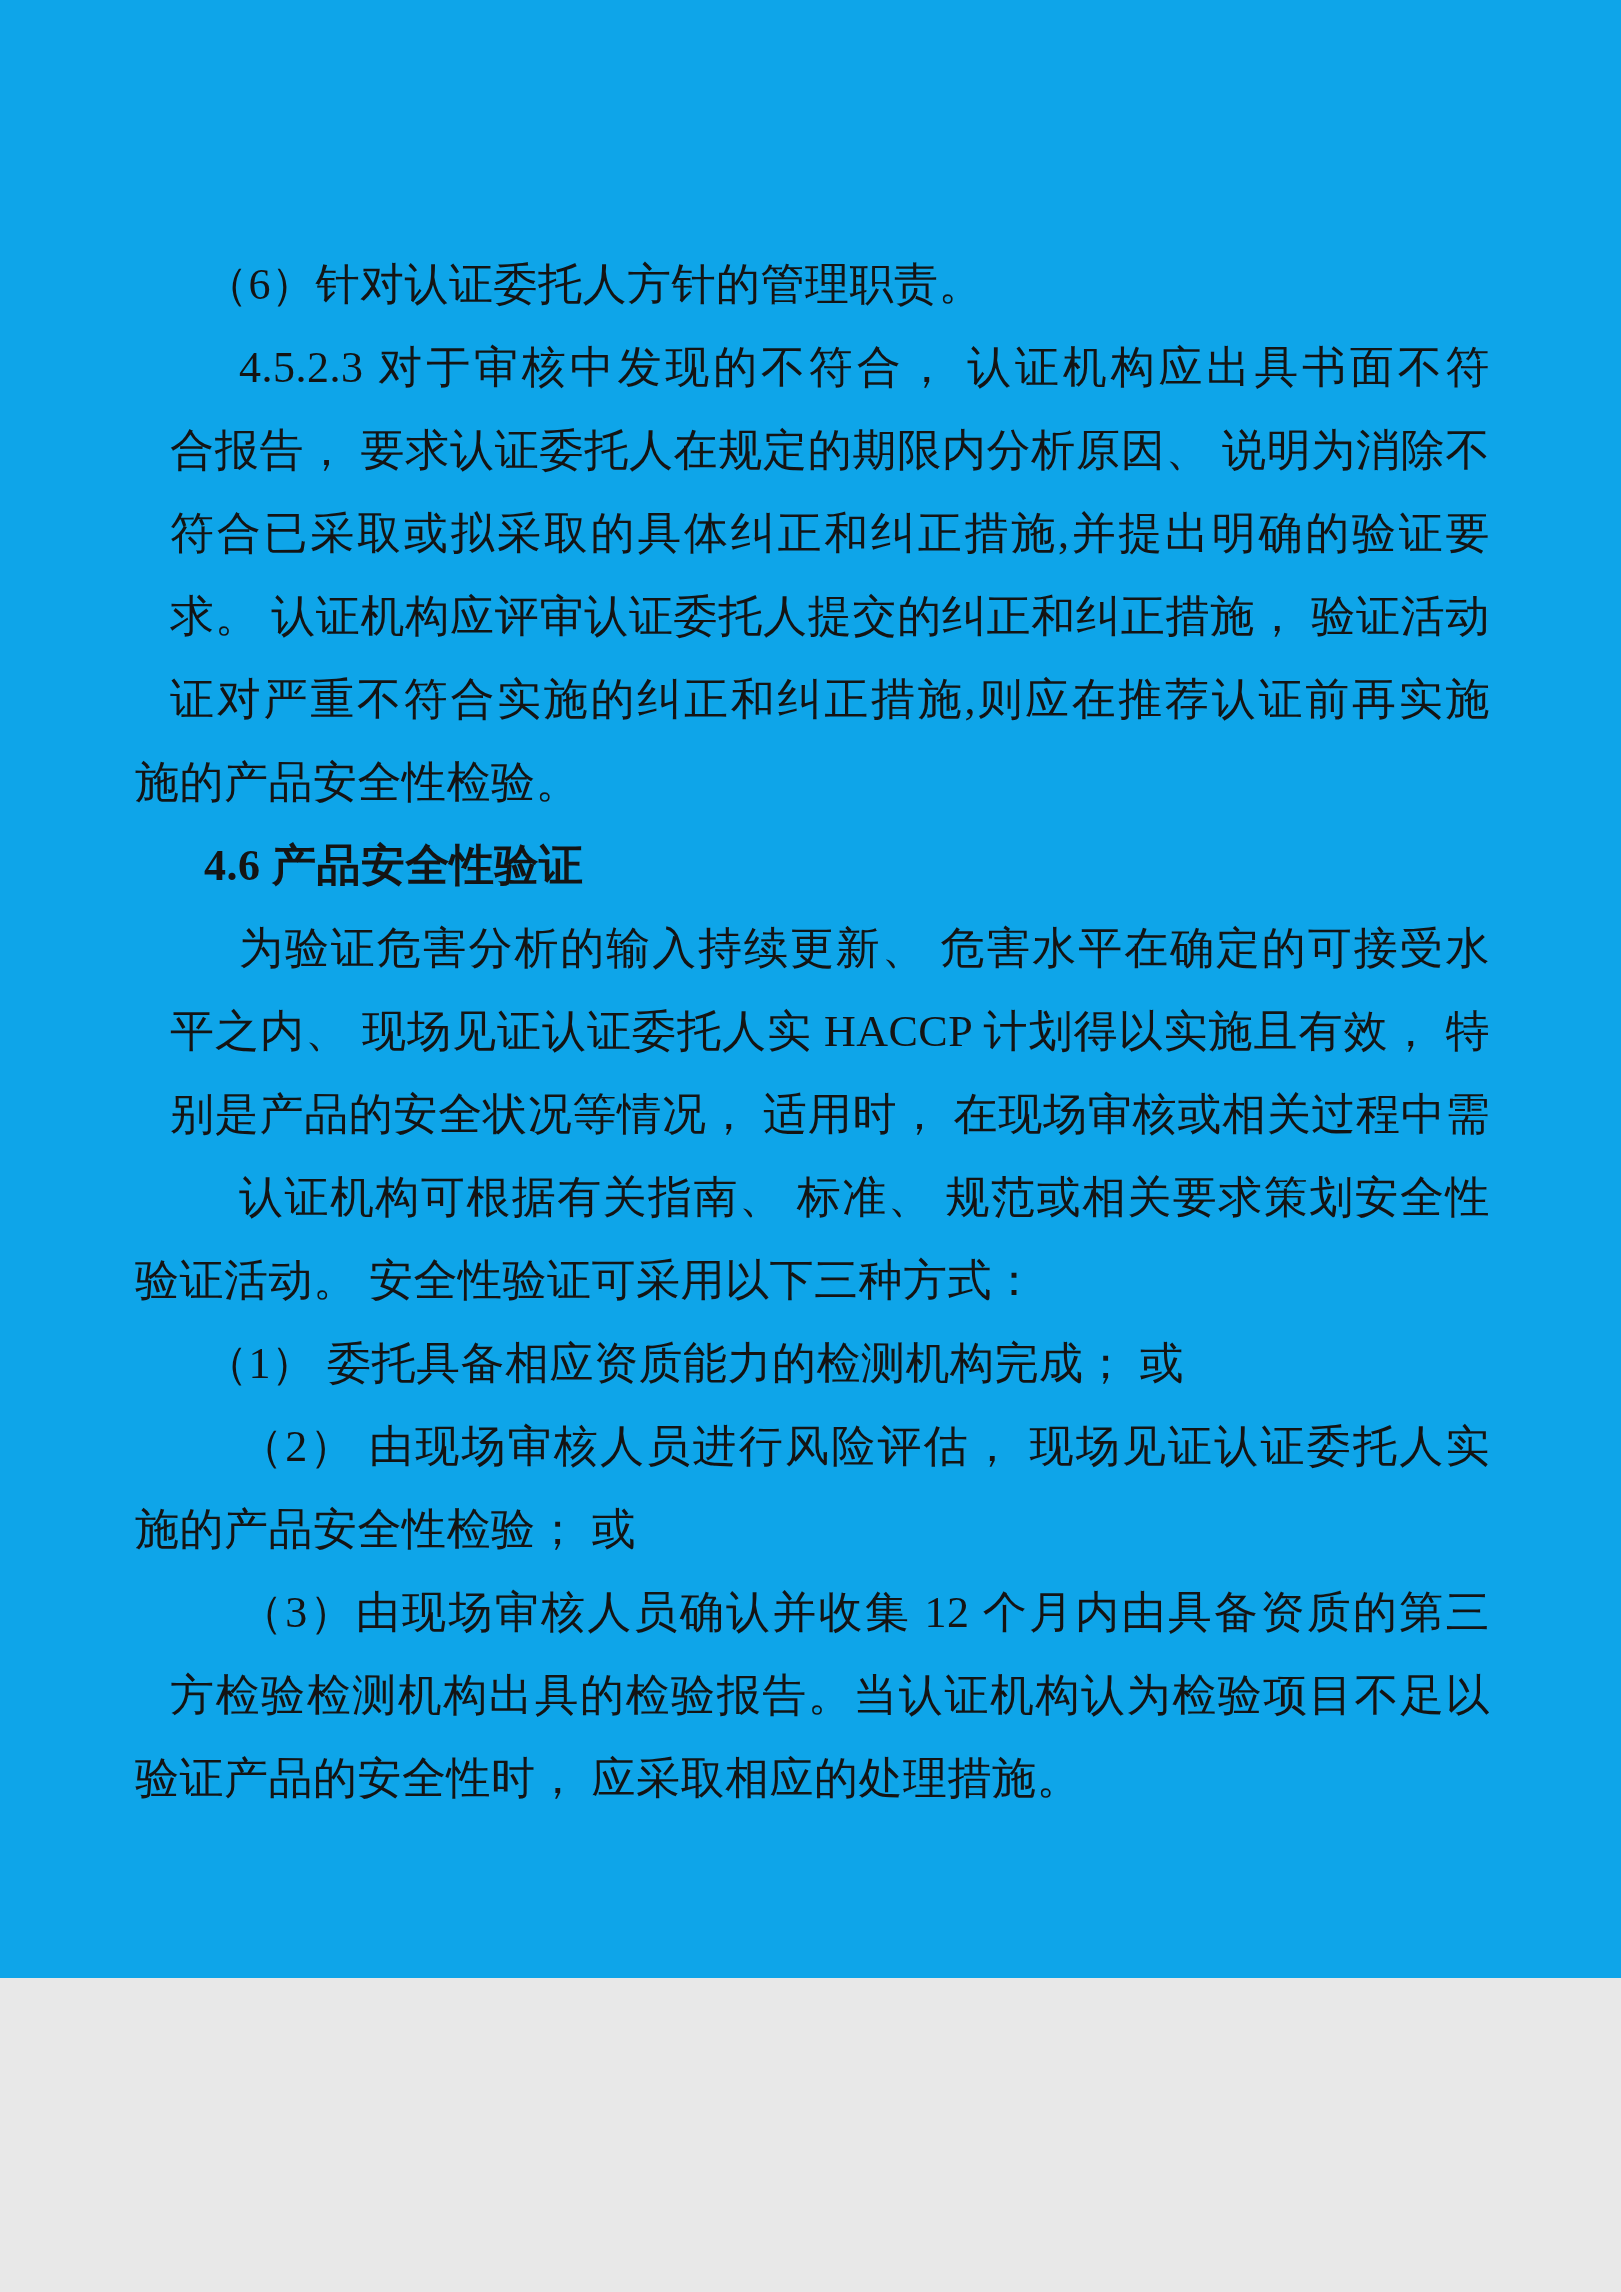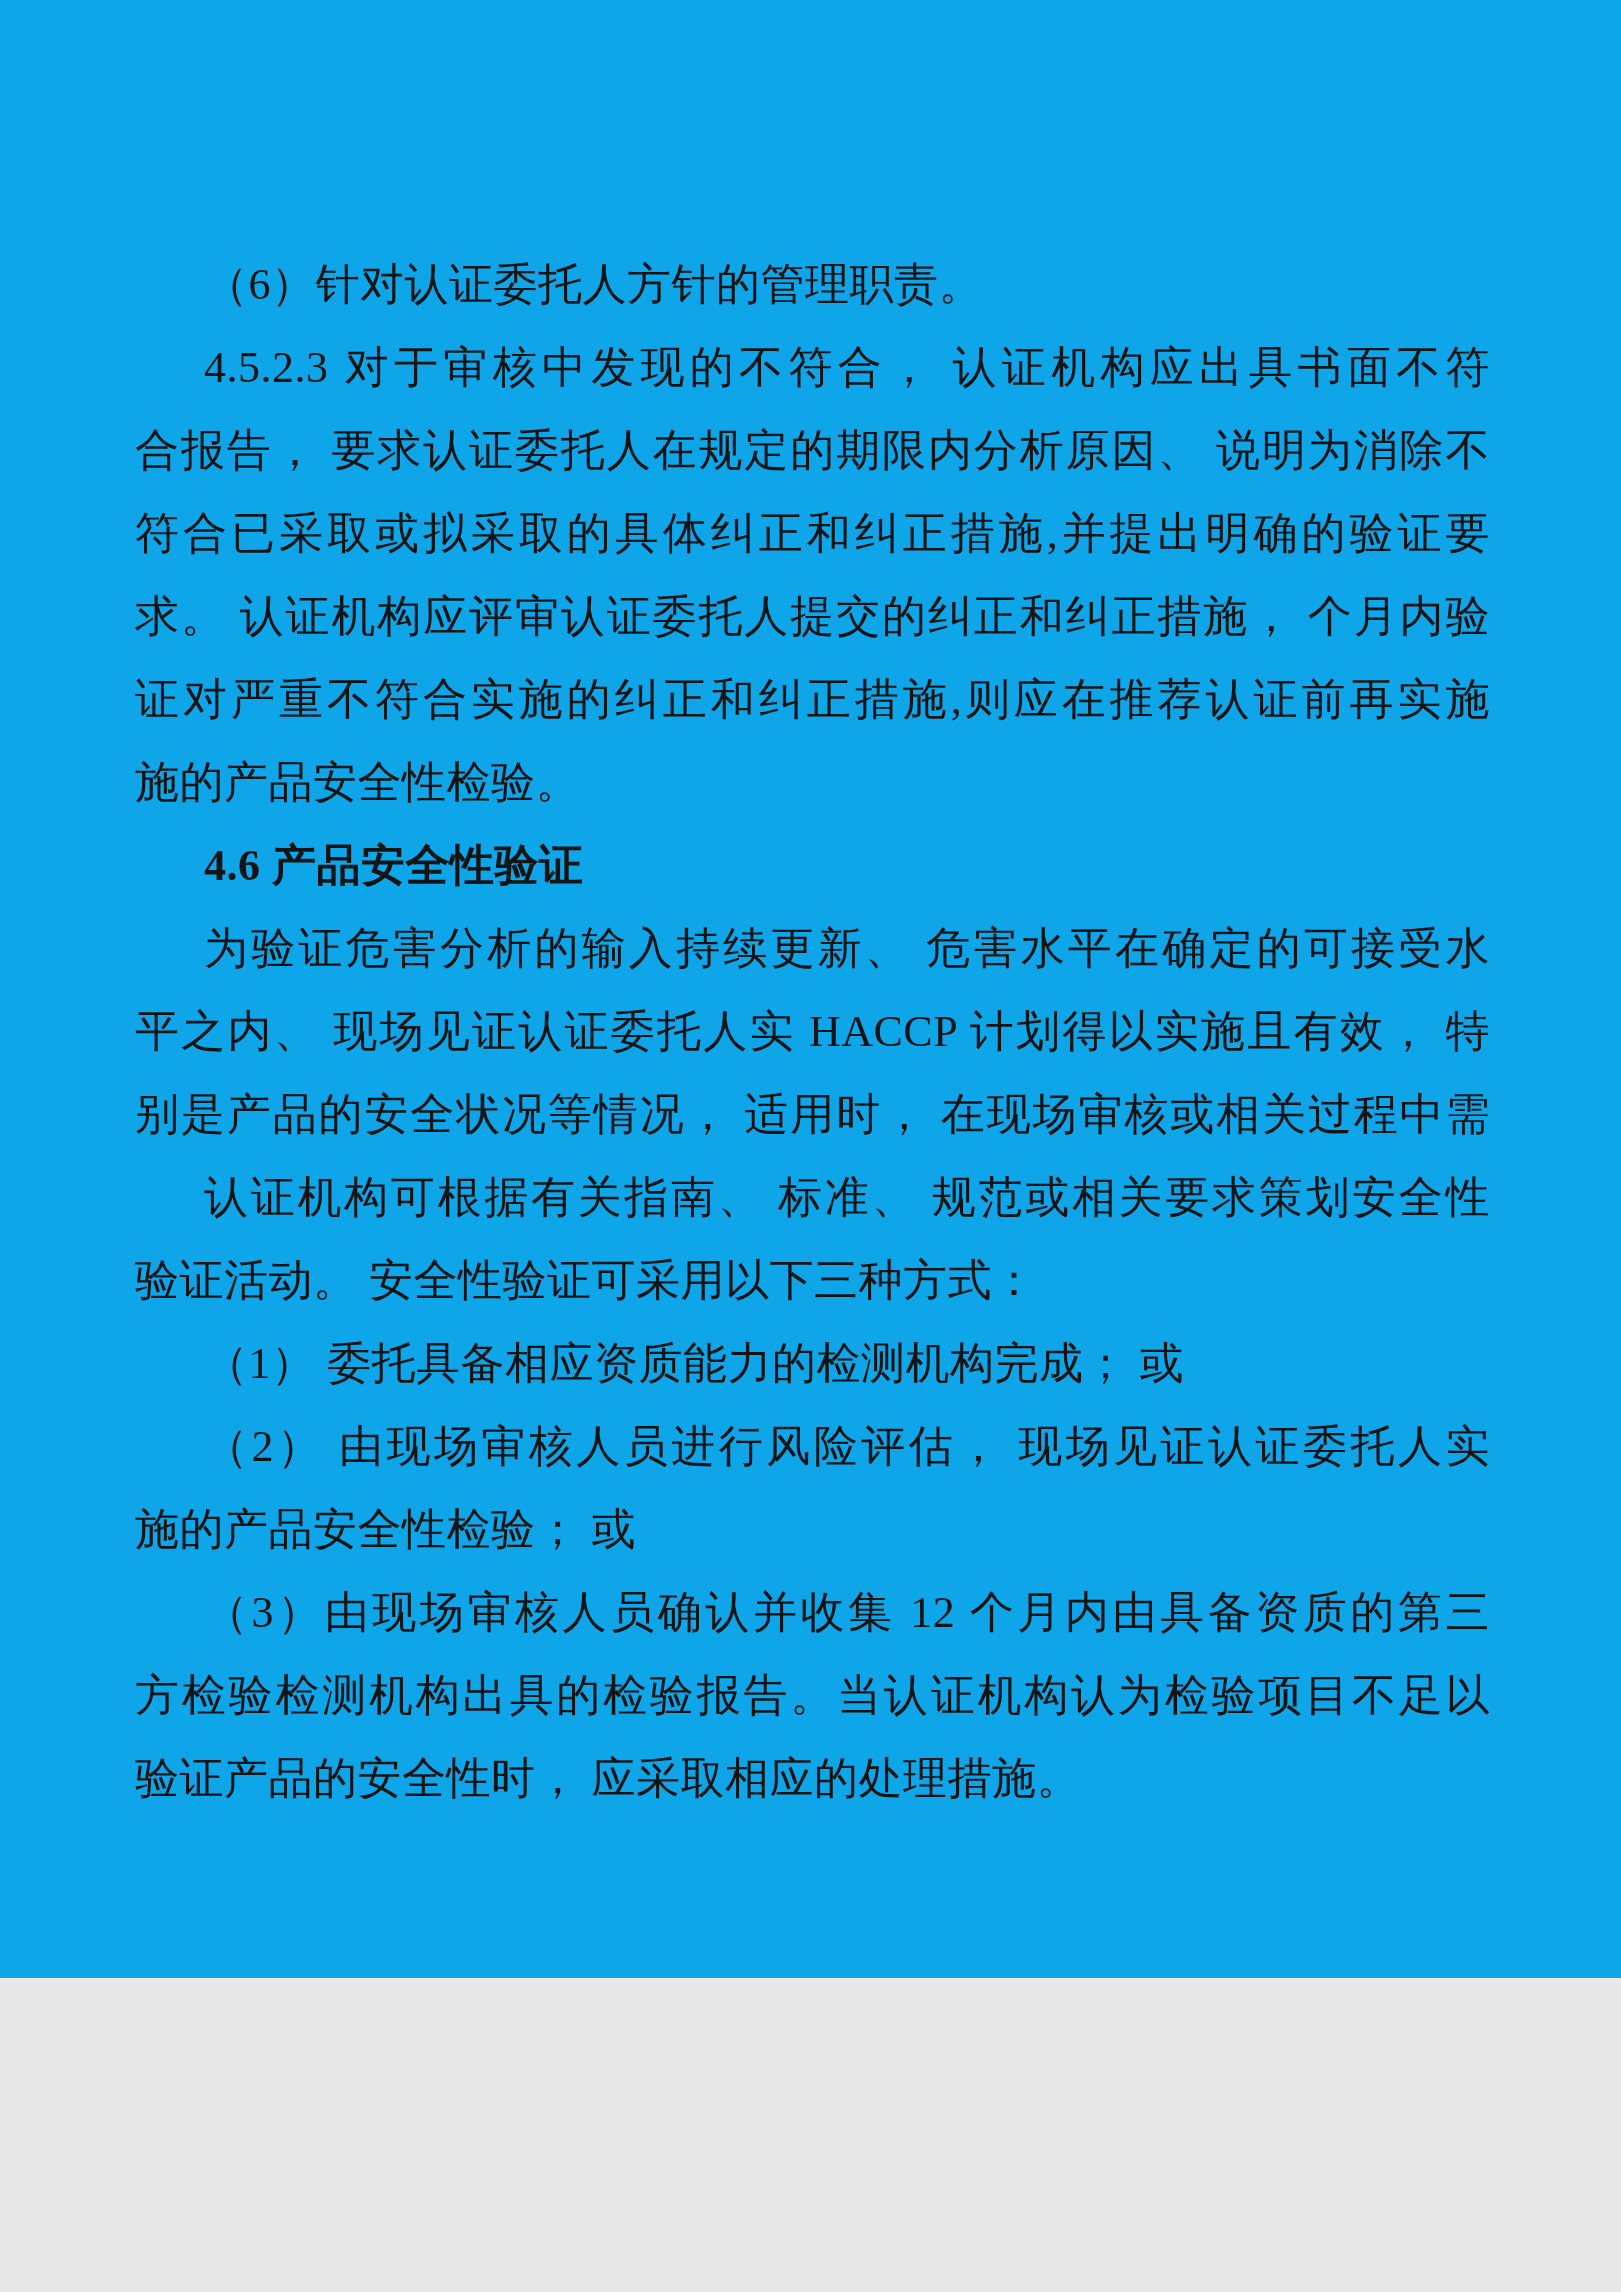--- a/index.html
+++ b/index.html
@@ -23,20 +23,21 @@
     font-size:44px;
     white-space:nowrap;
     text-align:left;
     letter-spacing:0.5px;
   }
   .line.full{
     white-space:normal;
     text-align:justify;
     text-align-last:justify;
     overflow:hidden;
+    margin-left:35px;
   }
   .line.indent{ text-indent:69px; }
   .line.bold{ font-weight:bold; }
   .page-footer{
     position:absolute;
     top:2058px;
     right:203px;
     height:59px;
     line-height:59px;
     font-size:43px;
@@ -46,21 +47,21 @@
 </style>
 </head>
 <body>
 
 <div class="page">
   <div class="doc-body" id="doc-body">
       <div class="line indent">（6）针对认证委托人方针的管理职责。</div>
       <div class="line indent full">4.5.2.3 对于审核中发现的不符合， 认证机构应出具书面不符</div>
       <div class="line full">合报告， 要求认证委托人在规定的期限内分析原因、 说明为消除不</div>
       <div class="line full">符合已采取或拟采取的具体纠正和纠正措施,并提出明确的验证要</div>
-      <div class="line full">求。 认证机构应评审认证委托人提交的纠正和纠正措施， 个月内验</div>
+      <div class="line full">求。 认证机构应评审认证委托人提交的纠正和纠正措施， 验证活动</div>
       <div class="line full">证对严重不符合实施的纠正和纠正措施,则应在推荐认证前再实施</div>
       <div class="line">施的产品安全性检验。</div>
       <div class="line indent bold">4.6 产品安全性验证</div>
       <div class="line indent full">为验证危害分析的输入持续更新、 危害水平在确定的可接受水</div>
       <div class="line full">平之内、 现场见证认证委托人实 HACCP 计划得以实施且有效， 特</div>
       <div class="line full">别是产品的安全状况等情况， 适用时， 在现场审核或相关过程中需</div>
       <div class="line indent full">认证机构可根据有关指南、 标准、 规范或相关要求策划安全性</div>
       <div class="line">验证活动。 安全性验证可采用以下三种方式：</div>
       <div class="line indent">（1） 委托具备相应资质能力的检测机构完成； 或</div>
       <div class="line indent full">（2） 由现场审核人员进行风险评估， 现场见证认证委托人实</div>

